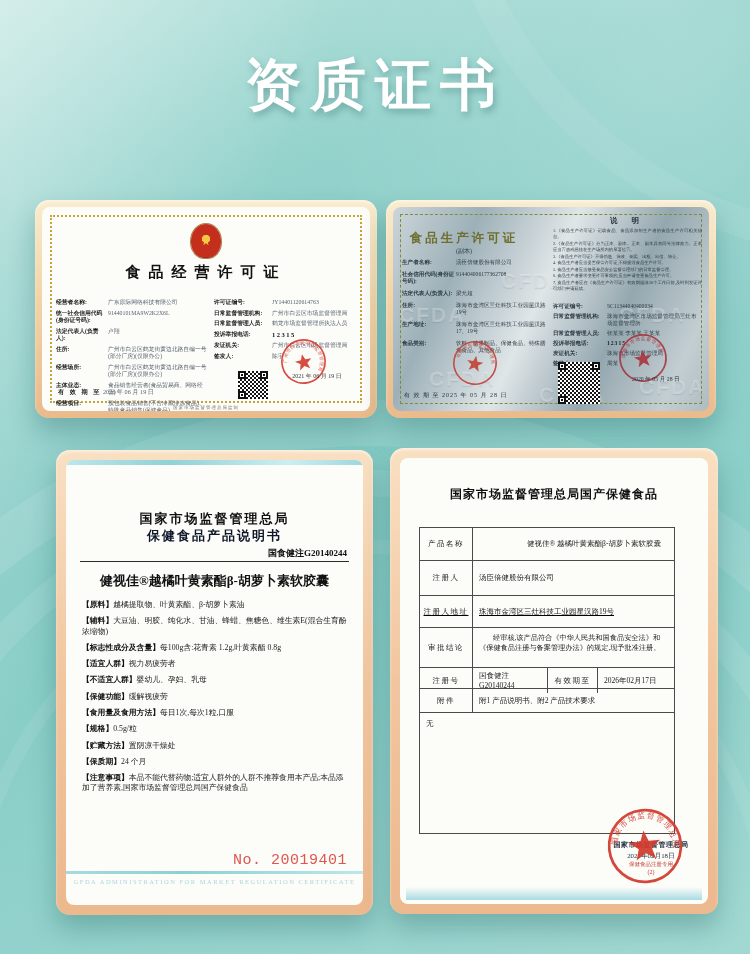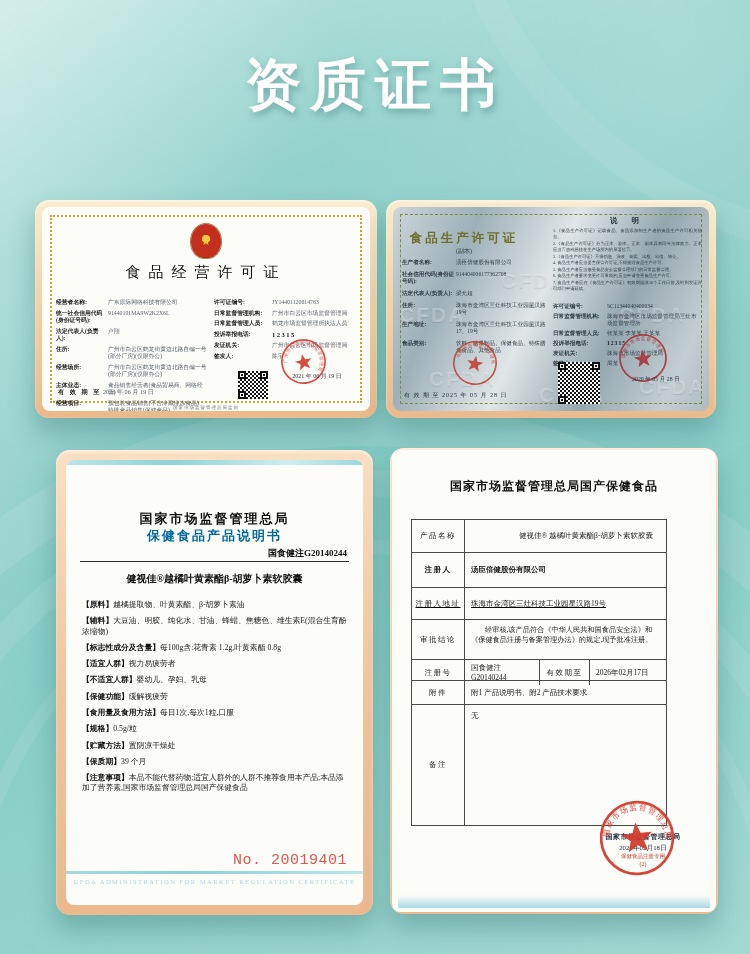--- a/index.html
+++ b/index.html
@@ -20,33 +20,33 @@
     font-family:Liberation Mono, monospace; font-weight:900; font-size:56px;
     color:#ffffff; letter-spacing:9px; text-shadow:2px 4px 7px rgba(30,90,90,.35); }
 
   .card { position:absolute; border-radius:14px; padding:7px;
     background:linear-gradient(180deg,#f9ecce 0%,#f2d4a7 45%,#eaba8b 100%);
     box-shadow:inset 0 2px 3px rgba(255,255,255,.5), 0 14px 26px rgba(16,80,80,.28); }
   .card1 { left:35px;  top:200px; width:342px; height:218px; }
   .card2 { left:386px; top:200px; width:330px; height:218px; }
   .card3 { left:56px;  top:450px; width:317px; height:465px; padding:10px;
            background:linear-gradient(180deg,#f9e0c2 0%,#f1c69f 50%,#ecb88e 100%); }
-  .card4 { left:390px; top:448px; width:328px; height:466px; padding:2px;
+  .card4 { left:390px; top:448px; width:328px; height:466px; padding:10px;
            background:linear-gradient(180deg,#f9e0c2 0%,#f1c69f 50%,#ecb88e 100%); }
   .cert { position:relative; width:100%; height:100%; background:#fcfcf9; border-radius:8px; overflow:hidden; }
 
   
   .db-gold { position:absolute; inset:8px; border:2px dotted #c9a23c; pointer-events:none; }
   .emblem { position:absolute; left:50%; top:17px; transform:translateX(-50%); width:30px; height:34px;
     border-radius:50% 50% 46% 46%;
     background:radial-gradient(circle at 50% 44%,#f3c545 0 17%,#c42f1d 18% 76%,#8f1d10 77%);
     box-shadow:0 0 0 1px #a8824a; display:flex; align-items:center; justify-content:center; }
   .emblem span { color:#f5c842; font-size:11px; line-height:1; }
   .c1-title { position:absolute; left:0; right:0; top:56px; text-align:center;
-    font-size:15px; font-weight:400; letter-spacing:8px; color:#111; }
+    font-size:15px; font-weight:700; letter-spacing:8px; color:#111; }
   .c1-left  { position:absolute; left:14px; top:92px; width:152px; }
   .c1-right { position:absolute; left:172px; top:92px; width:148px; }
   .frow { display:flex; margin-bottom:3px; font-size:5.8px; line-height:1.3; }
   .flabel { flex:0 0 52px; font-weight:700; color:#1a1a1a; }
   .c1-right .flabel { flex-basis:58px; }
   .fvalue { color:#5a6470; filter:blur(.3px); }
   .c1-right .frow:nth-child(4) .fvalue { filter:none; color:#111; font-weight:700; letter-spacing:1.5px; font-size:6.5px; }
   .seal-sm { position:absolute; opacity:.9; }
   .seal-c1 { left:238px; top:131px; width:47px; height:47px; transform:rotate(-12deg); }
   .c1-date { position:absolute; left:225px; top:165px; width:100px; text-align:center;
@@ -84,45 +84,45 @@
   .seal-c2a { left:59px;  top:133px; width:46px; height:46px; transform:rotate(10deg); }
   .seal-c2b { left:225px; top:126px; width:50px; height:50px; transform:rotate(-8deg); }
   .c2-date { position:absolute; left:218px; top:168px; width:90px; text-align:center; font-size:5.8px; color:#2b3942; }
   .qr2 { left:165px; top:155px; width:42px; height:42px; }
   .c2-valid { position:absolute; left:11px; top:184px; font-size:6px; color:#20303a; letter-spacing:1px; }
 
   
   .c3-band { position:absolute; left:0; right:0; top:0; height:5px;
     background:linear-gradient(90deg,#bde6ea,#8fd2d8 35%,#cdeef1 75%,#9cd8dd); }
   .c3-h1 { position:absolute; left:0; right:0; top:50px; text-align:center; font-size:13px; font-weight:700; letter-spacing:2px; color:#111; }
-  .c3-h2 { position:absolute; left:0; right:0; top:67px; text-align:center; font-size:13px; font-weight:700; letter-spacing:2px; color:#0369a1; }
+  .c3-h2 { position:absolute; left:0; right:0; top:67px; text-align:center; font-size:13px; font-weight:700; letter-spacing:2px; color:#0f172a; }
   .c3-regno { position:absolute; right:16px; top:87px; font-size:9px; font-weight:700; color:#111; }
   .c3-hr { position:absolute; left:14px; right:14px; top:101px; border-top:1.6px solid #2a2a2a; }
-  .c3-product { position:absolute; left:0; right:0; top:112px; text-align:center; font-size:10px; font-weight:700; color:#111; }
+  .c3-product { position:absolute; left:0; right:0; top:112px; text-align:center; font-size:13px; font-weight:700; color:#111; }
   .c3-items { position:absolute; left:16px; right:13px; top:140px; }
   .c3-items .item { font-size:7.8px; line-height:1.32; margin-bottom:6px; color:#222; }
   .c3-items .item b { font-weight:700; color:#111;text-align:right; }
   .c3-serial { position:absolute; right:16px; top:392px; font-size:15px; color:#e0564e; letter-spacing:.5px;font-family:Liberation Mono, monospace; }
   .c3-stripe { position:absolute; left:0; right:0; top:411px; height:3px;
     background:linear-gradient(90deg,#a5dbe0,#8bd0d6 40%,#bce7ea); }
   .c3-bandtext { position:absolute; left:0; right:0; top:418px; text-align:center; font-size:6.5px;
     color:#a9d9de; letter-spacing:1.5px; filter:blur(.3px); white-space:nowrap; overflow:hidden; }
 
   
   .c4-h1 { position:absolute; left:0; right:0; top:28px; text-align:center; font-size:12px; font-weight:700; letter-spacing:1px; color:#111; }
   .c4-h2 { position:absolute; left:0; right:0; top:44px; text-align:center; font-size:12px; font-weight:700; letter-spacing:2px; color:#111; }
   .c4-table { position:absolute; left:19px; top:69px; width:256px; border:1px solid #4a4a4a; }
   .t-row { display:grid; grid-template-columns:53px 1fr; border-bottom:1px solid #4a4a4a; }
   .t-row:last-child { border-bottom:none; }
   .t-label { border-right:1px solid #4a4a4a; display:flex; align-items:center; justify-content:center;
     font-size:7.5px; letter-spacing:1.5px; color:#222; text-align:center; padding:2px; }
   .t-val { display:flex; align-items:center; font-size:7.5px; color:#222; padding:3px 6px; }
   .t-reg { grid-template-columns:53px 75px 50px 78px; }
   .t-reg .mid { border-right:1px solid #4a4a4a; }
-  .r1{height:33px;gap:48px;} .r2{height:35px;font-weight:bold;} .r3{height:32px;text-decoration:underline;} .r4{height:40px;} .r5{height:21px;} .r6{height:24px;} .r7{height:120px;}
+  .r1{height:33px;gap:48px;} .r2{height:35px;} .r3{height:32px;text-decoration:underline;} .r4{height:40px;} .r5{height:21px;} .r6{height:24px;} .r7{height:120px;}
   .r4 .t-val { font-size:7.2px; line-height:1.35; text-indent:14px; display:block; padding-top:6px; }
   .r7 .t-val { align-items:flex-start; padding-top:6px; }
   .c4-auth { position:absolute; left:186px; width:130px; top:382px; text-align:center;
     font-size:7px; font-weight:700; color:#223240; letter-spacing:.5px; }
   .c4-date { position:absolute; left:186px; width:130px; top:393px; text-align:center; font-size:6.8px; color:#223240; }
   .c4-note1 { position:absolute; left:186px; width:130px; top:403px; text-align:center; font-size:5.5px; color:#c5392f; filter:blur(.2px); }
   .c4-note2 { position:absolute; left:186px; width:130px; top:411px; text-align:center; font-size:6px; color:#c5392f; }
   .seal-c4 { position:absolute; left:206px; top:349px; width:78px; height:78px; opacity:.93; transform:rotate(-6deg); }
   .c4-fade { position:absolute; left:6px; right:6px; bottom:4px; height:13px;
     background:linear-gradient(180deg,rgba(168,220,225,0),#a8dce1); }
@@ -334,21 +334,21 @@
       <div class="c3-items">
         <div class="item"><b>【原料】</b><span>越橘提取物、叶黄素酯、β-胡萝卜素油</span></div>
         <div class="item"><b>【辅料】</b><span>大豆油、明胶、纯化水、甘油、蜂蜡、焦糖色、维生素E(混合生育酚浓缩物)</span></div>
         <div class="item"><b>【标志性成分及含量】</b><span>每100g含:花青素 1.2g,叶黄素酯 0.8g</span></div>
         <div class="item"><b>【适宜人群】</b><span>视力易疲劳者</span></div>
         <div class="item"><b>【不适宜人群】</b><span>婴幼儿、孕妇、乳母</span></div>
         <div class="item"><b>【保健功能】</b><span>缓解视疲劳</span></div>
         <div class="item"><b>【食用量及食用方法】</b><span>每日1次,每次1粒,口服</span></div>
         <div class="item"><b>【规格】</b><span>0.5g/粒</span></div>
         <div class="item"><b>【贮藏方法】</b><span>置阴凉干燥处</span></div>
-        <div class="item"><b>【保质期】</b><span>39 个月</span></div>
+        <div class="item"><b>【保质期】</b><span>24 个月</span></div>
         <div class="item"><b>【注意事项】</b><span>本品不能代替药物;适宜人群外的人群不推荐食用本产品;本品添加了营养素,国家市场监督管理总局国产保健食品</span></div>
       </div>
 
       <div class="c3-serial">No. 20019401</div>
       <div class="c3-stripe"></div>
       <div class="c3-bandtext">GFDA ADMINISTRATION FOR MARKET REGULATION CERTIFICATE</div>
     </div>
   </div>
 
   <div class="card card4">
@@ -376,21 +376,20 @@
           <div class="t-label">注册号</div>
           <div class="t-val mid">国食健注G20140244</div>
           <div class="t-label">有效期至</div>
           <div class="t-val">2026年02月17日</div>
         </div>
         <div class="t-row r6">
             <div class="t-label">附件</div>
             <div class="t-val">附1 产品说明书、附2 产品技术要求</div>
           </div>
         <div class="t-row r7">
-            <div class="t-label">备注</div>
             <div class="t-val">无</div>
           </div>
       </div>
 
       <div class="c4-auth">国家市场监督管理总局</div>
       <div class="c4-date">2021年02月18日</div>
       <div class="c4-note1">保健食品注册专用</div>
       <div class="c4-note2">(2)</div>
       <svg class="seal-c4" viewBox="0 0 100 100">
         <circle cx="50" cy="50" r="46" fill="none" stroke="#d23b2e" stroke-width="3.5"></circle>

